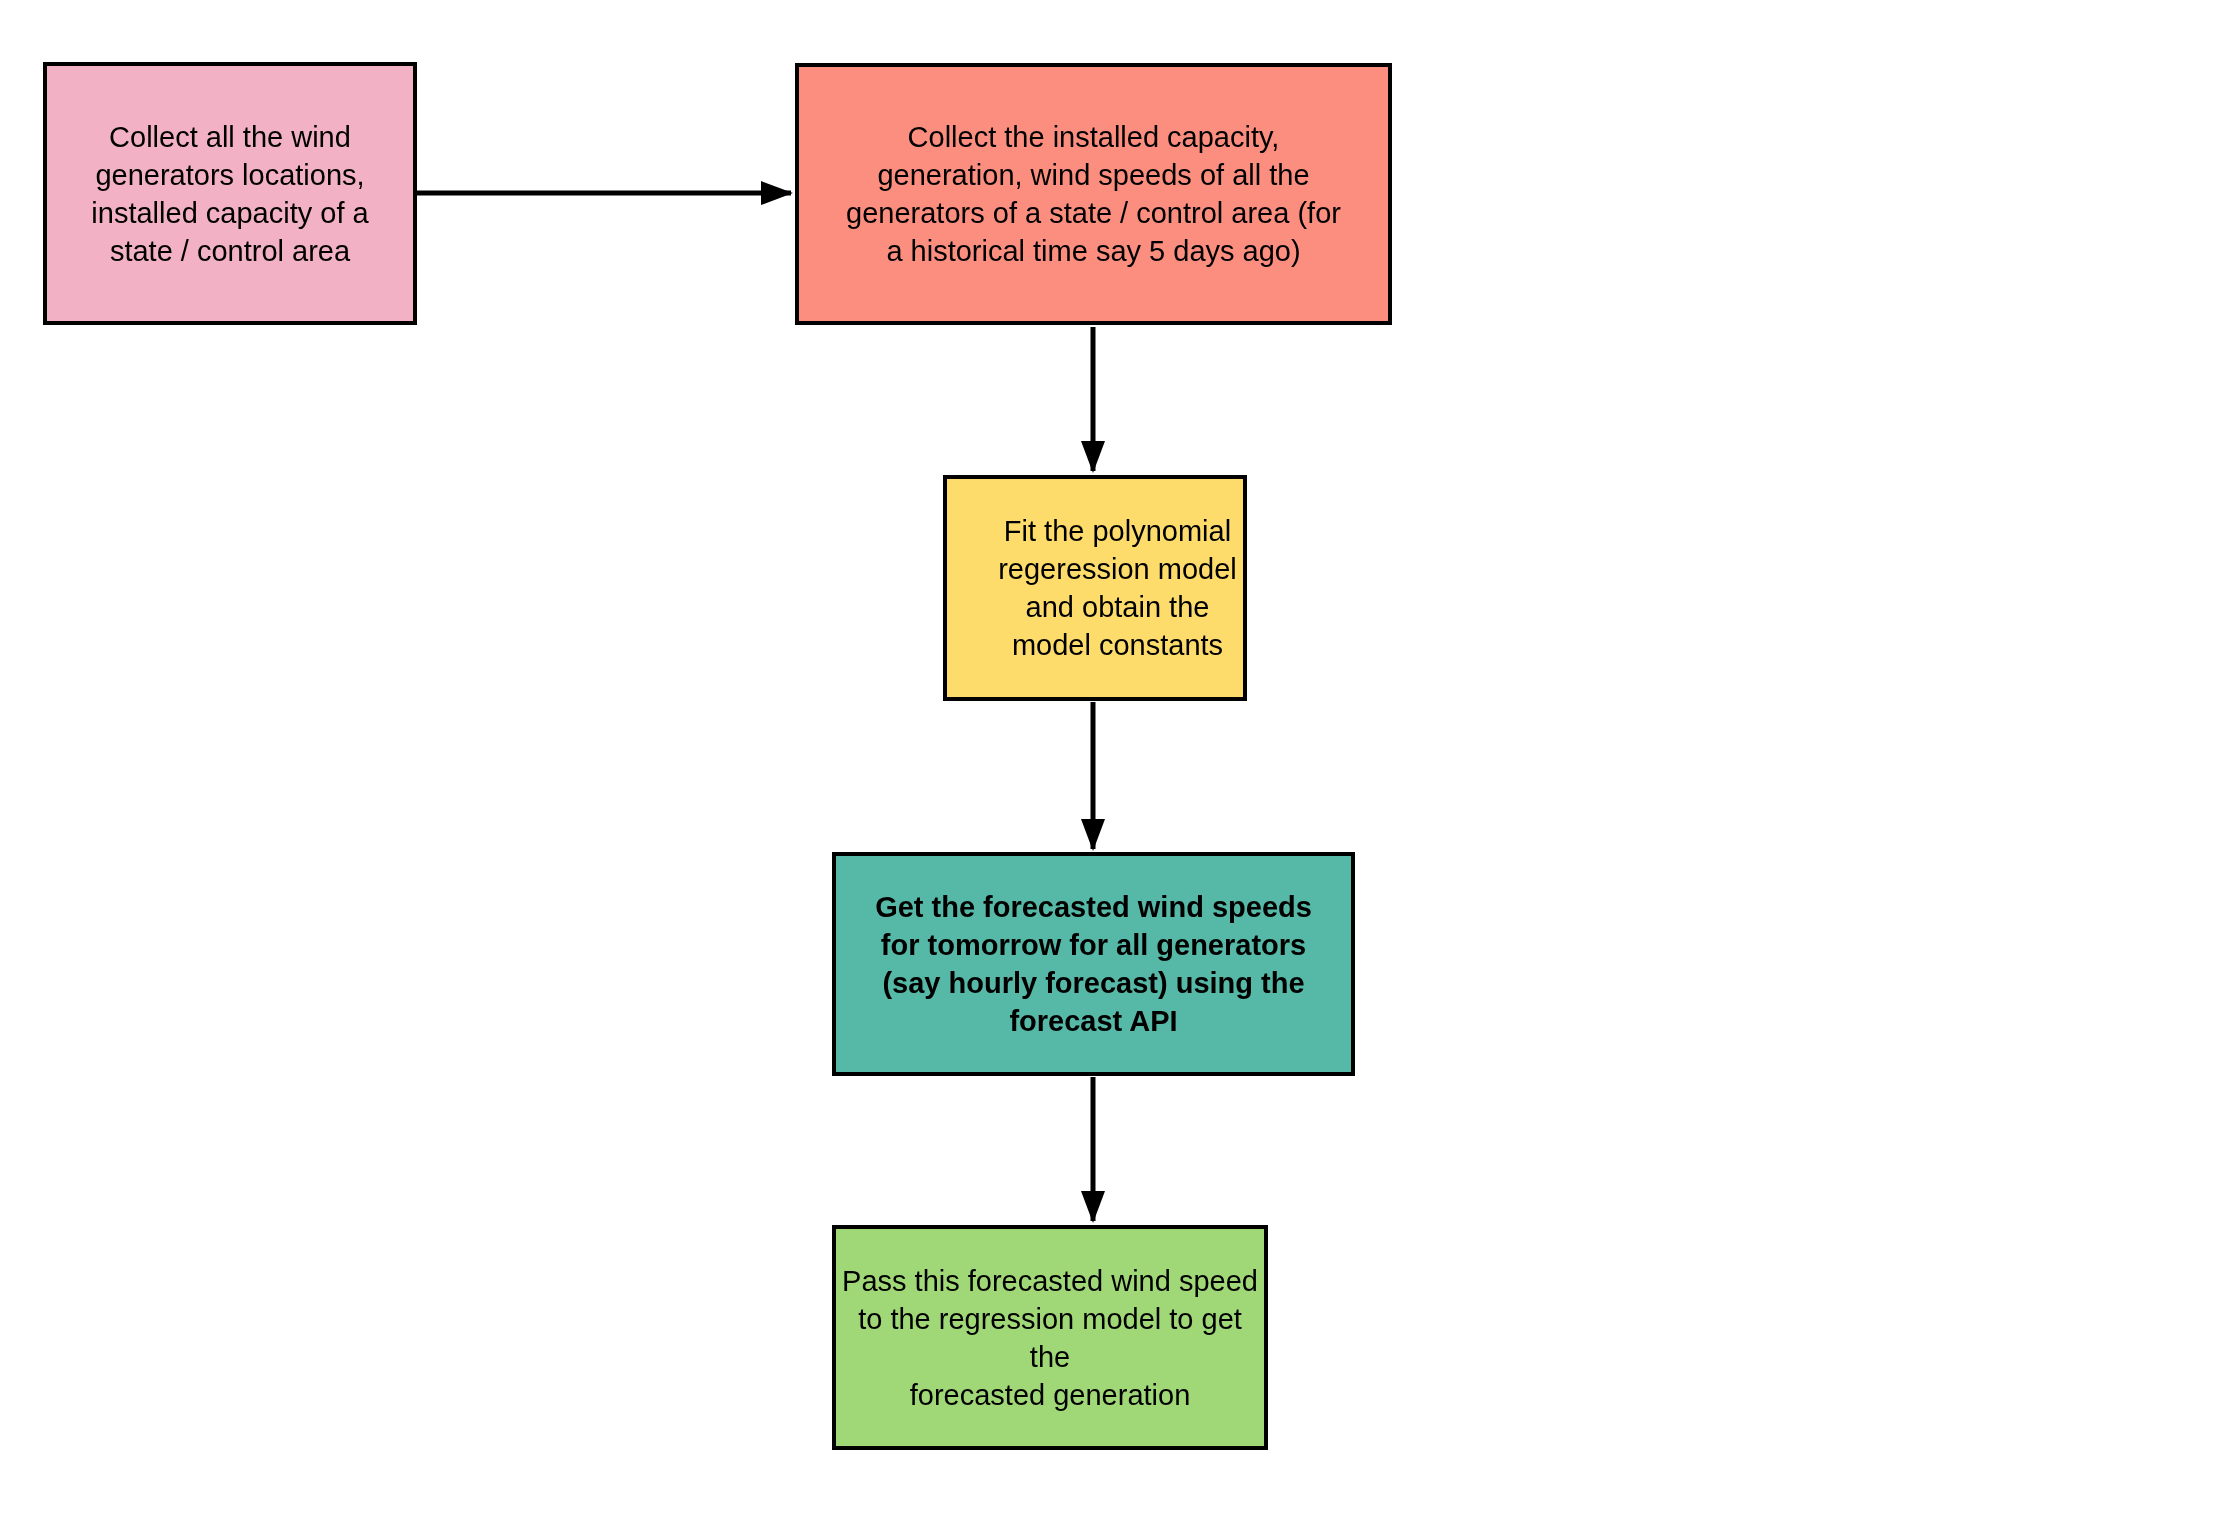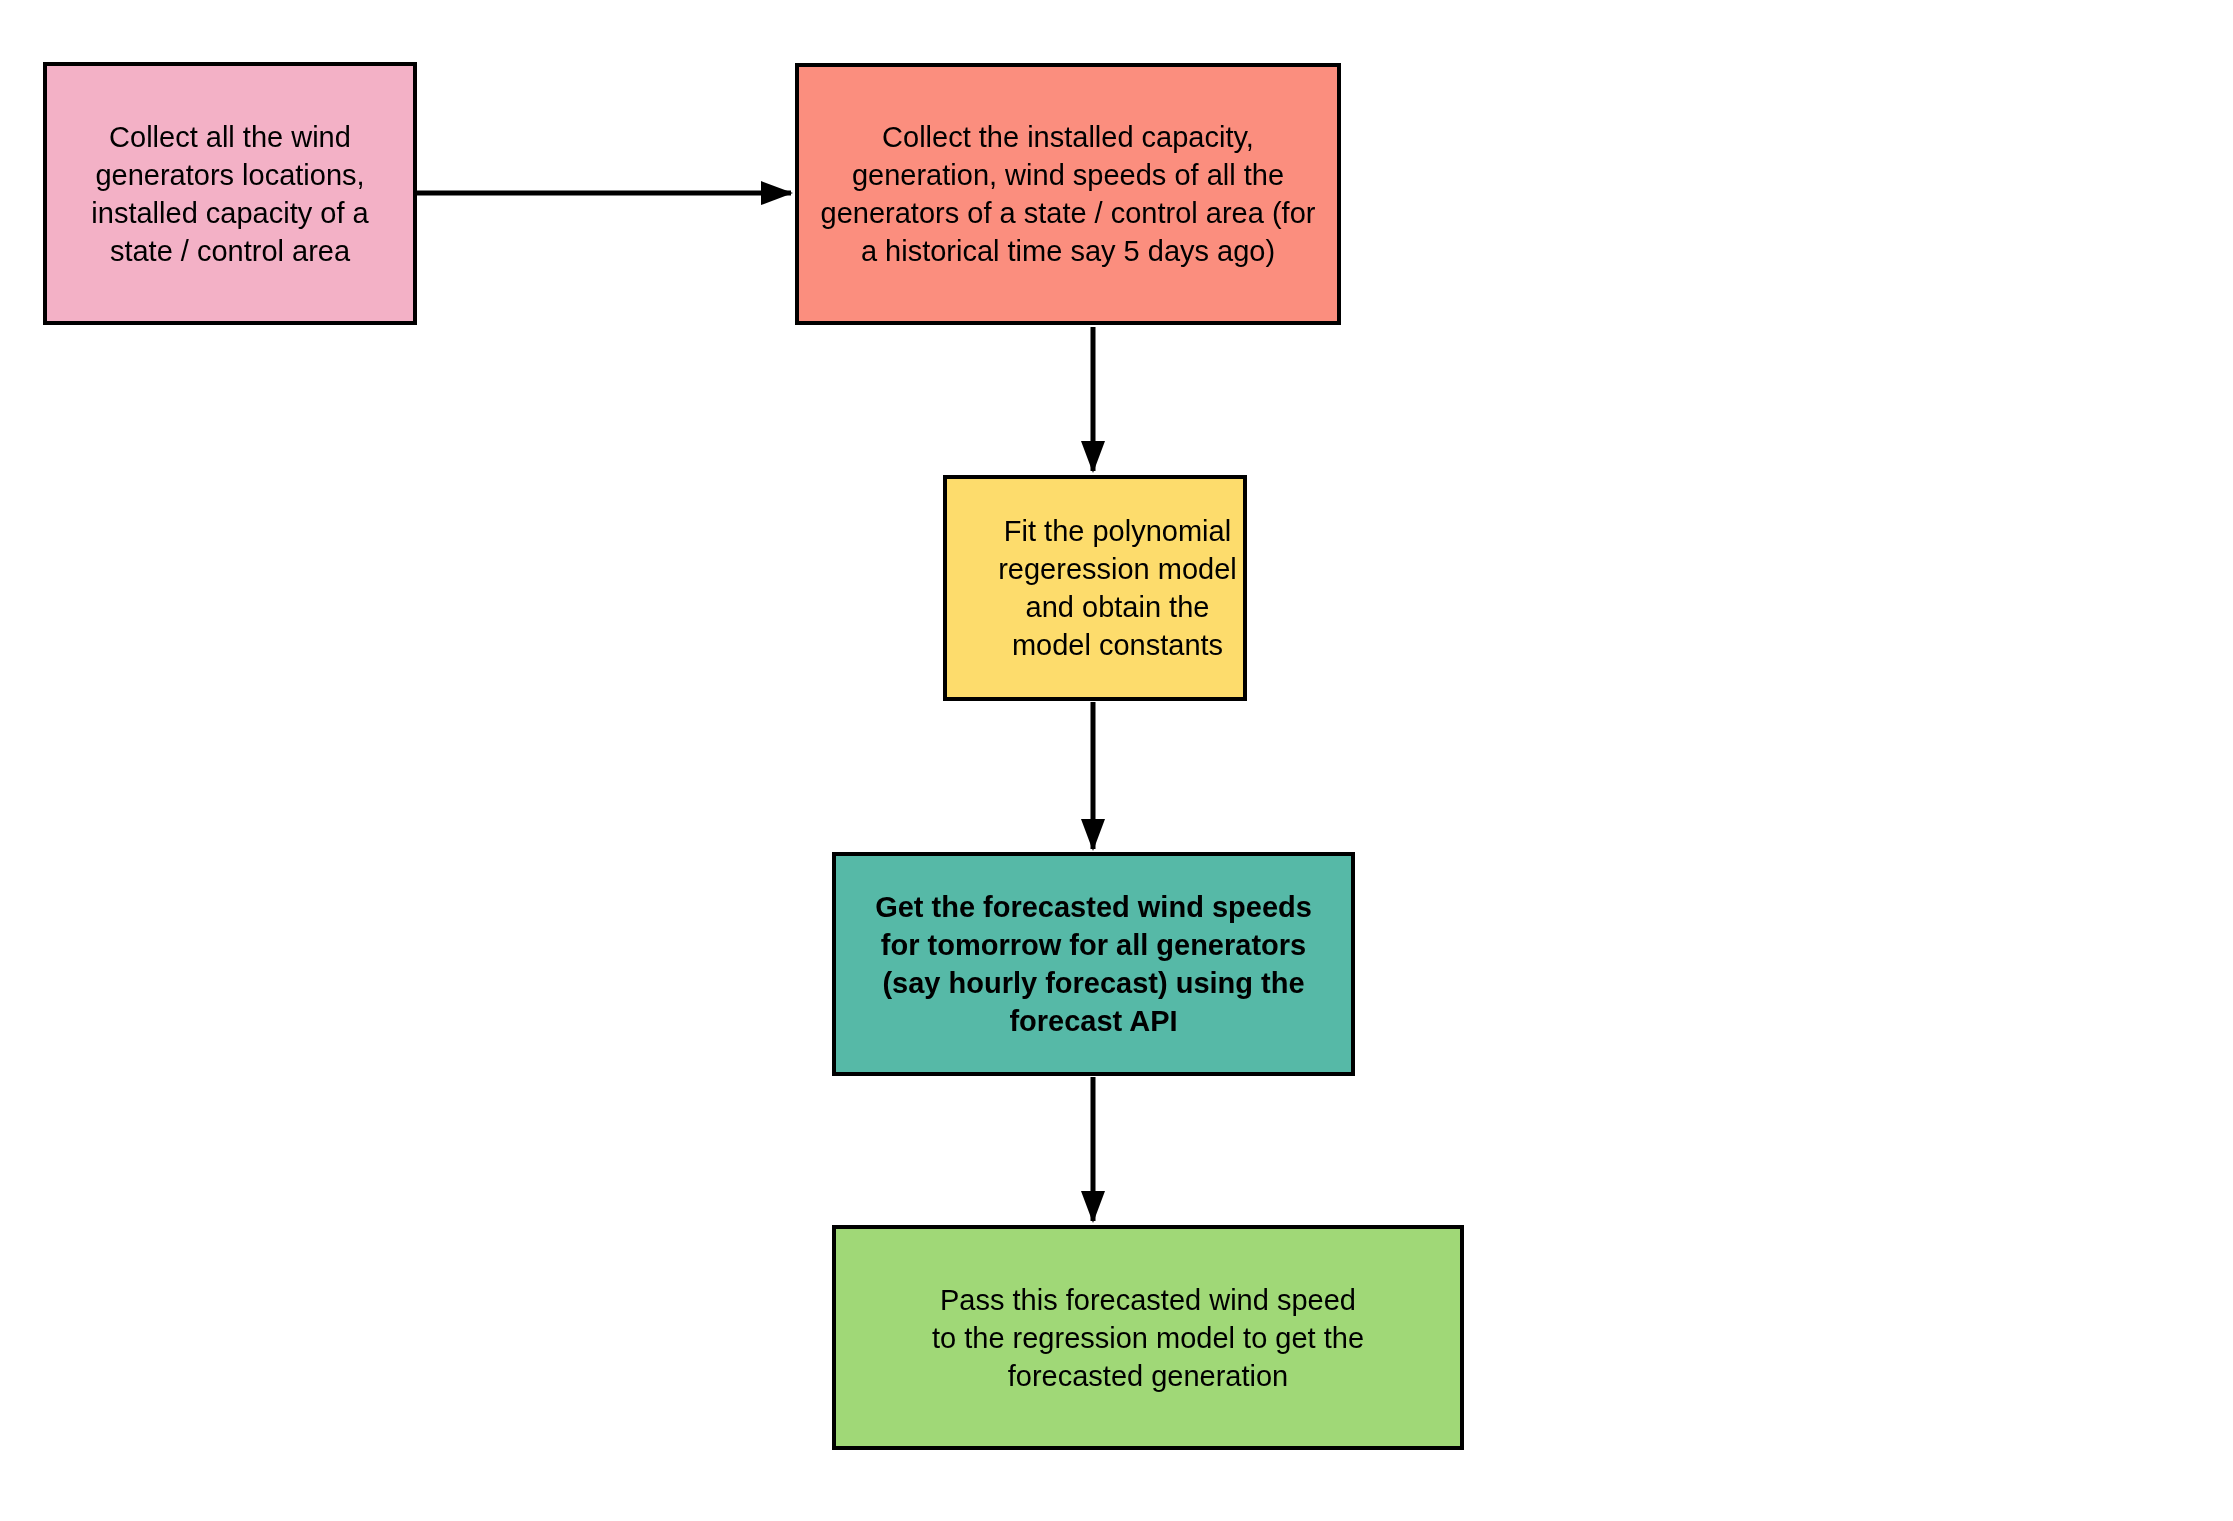--- a/index.html
+++ b/index.html
@@ -62,40 +62,40 @@
     <line class="conn" x1="1093" y1="1077" x2="1093" y2="1221"></line>
   </svg>
 
   <div class="node" style="left: 43px; top: 62px; width: 374px; height: 263px; background-color: rgb(243, 177, 198);">
     <span class="label">Collect all the wind
 generators locations,
 installed capacity of a
 state / control area</span>
   </div>
 
-  <div class="node" style="left: 795px; top: 63px; width: 546px; height: 262px; background-color: rgb(251, 142, 126);">
+  <div class="node" style="left: 795px; top: 63px; width: 597px; height: 262px; background-color: rgb(251, 142, 126);">
     <span class="label">Collect the installed capacity,
 generation, wind speeds of all the
 generators of a state / control area (for
 a historical time say 5 days ago)</span>
   </div>
 
   <div class="node" style="left: 943px; top: 475px; width: 304px; height: 226px; background-color: rgb(253, 220, 108); padding-left: 45px;">
     <span class="label">Fit the polynomial
 regeression model
 and obtain the
 model constants</span>
   </div>
 
   <div class="node" style="left: 832px; top: 852px; width: 523px; height: 224px; background-color: rgb(86, 185, 167); font-weight: bold;">
     <span class="label">Get the forecasted wind speeds
 for tomorrow for all generators
 (say hourly forecast) using the
 forecast API</span>
   </div>
 
-  <div class="node" style="left: 832px; top: 1225px; width: 632px; height: 225px; background-color: rgb(160, 216, 119);">
+  <div class="node" style="left: 832px; top: 1225px; width: 436px; height: 225px; background-color: rgb(160, 216, 119);">
     <span class="label">Pass this forecasted wind speed
 to the regression model to get the
 forecasted generation</span>
   </div>
 
 </div>
 
 </body></html>

